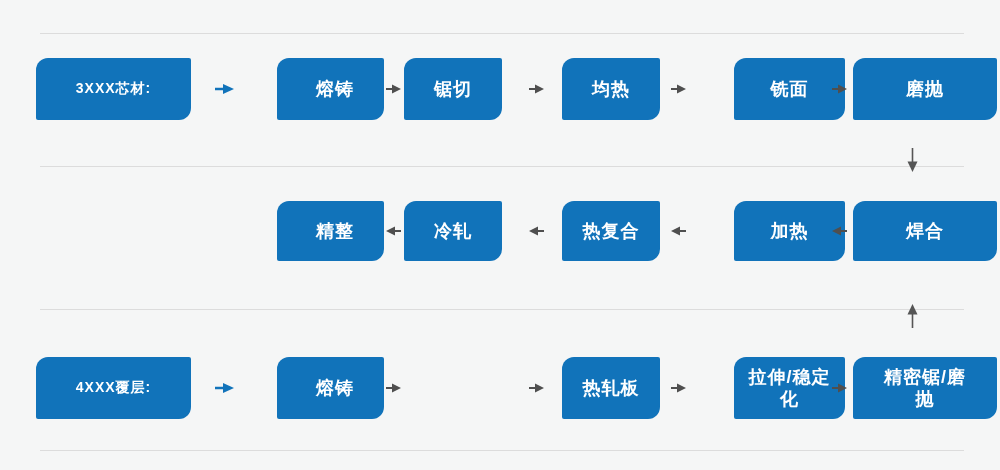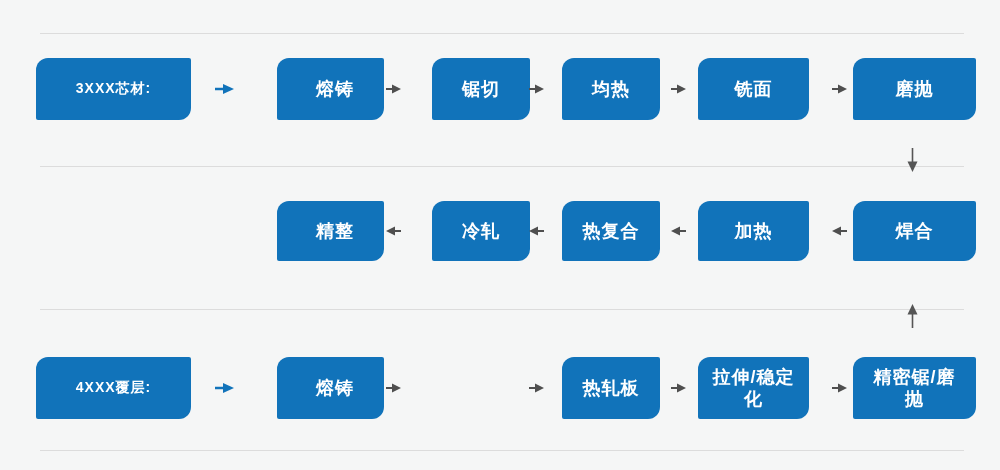--- a/index.html
+++ b/index.html
@@ -31,24 +31,24 @@
     display:flex;align-items:center;justify-content:center;
     text-align:center;
     line-height:1.25;
   }
   .rowA{top:58px;height:62px;}
   .rowB{top:201px;height:60px;}
   .rowC{top:357px;height:62px;}
 
   .label-box{left:36px;width:155px;font-size:14px;}
   .c1{left:277px;width:98px;padding-left:9px;}
-  .c2{left:432px;width:98px;}
+  .c2{left:404px;width:98px;}
   .c3{left:562px;width:98px;}
-  .c4{left:698px;width:111px;}
-  .c5{left:853px;width:123px;}
+  .c4{left:734px;width:111px;}
+  .c5{left:853px;width:144px;}
   .wrap2 span{display:inline-block;max-width:88px;}
 
   .harrow{position:absolute;}
   .harrow svg{display:block;}
   .blue-arrow{color:#1173ba;}
   .gray-arrow{color:#4f4f4f;}
   .flip{transform:scaleX(-1);}
   .a-label{left:214px;}
   .a1{left:385px;}
   .a2{left:528px;}

